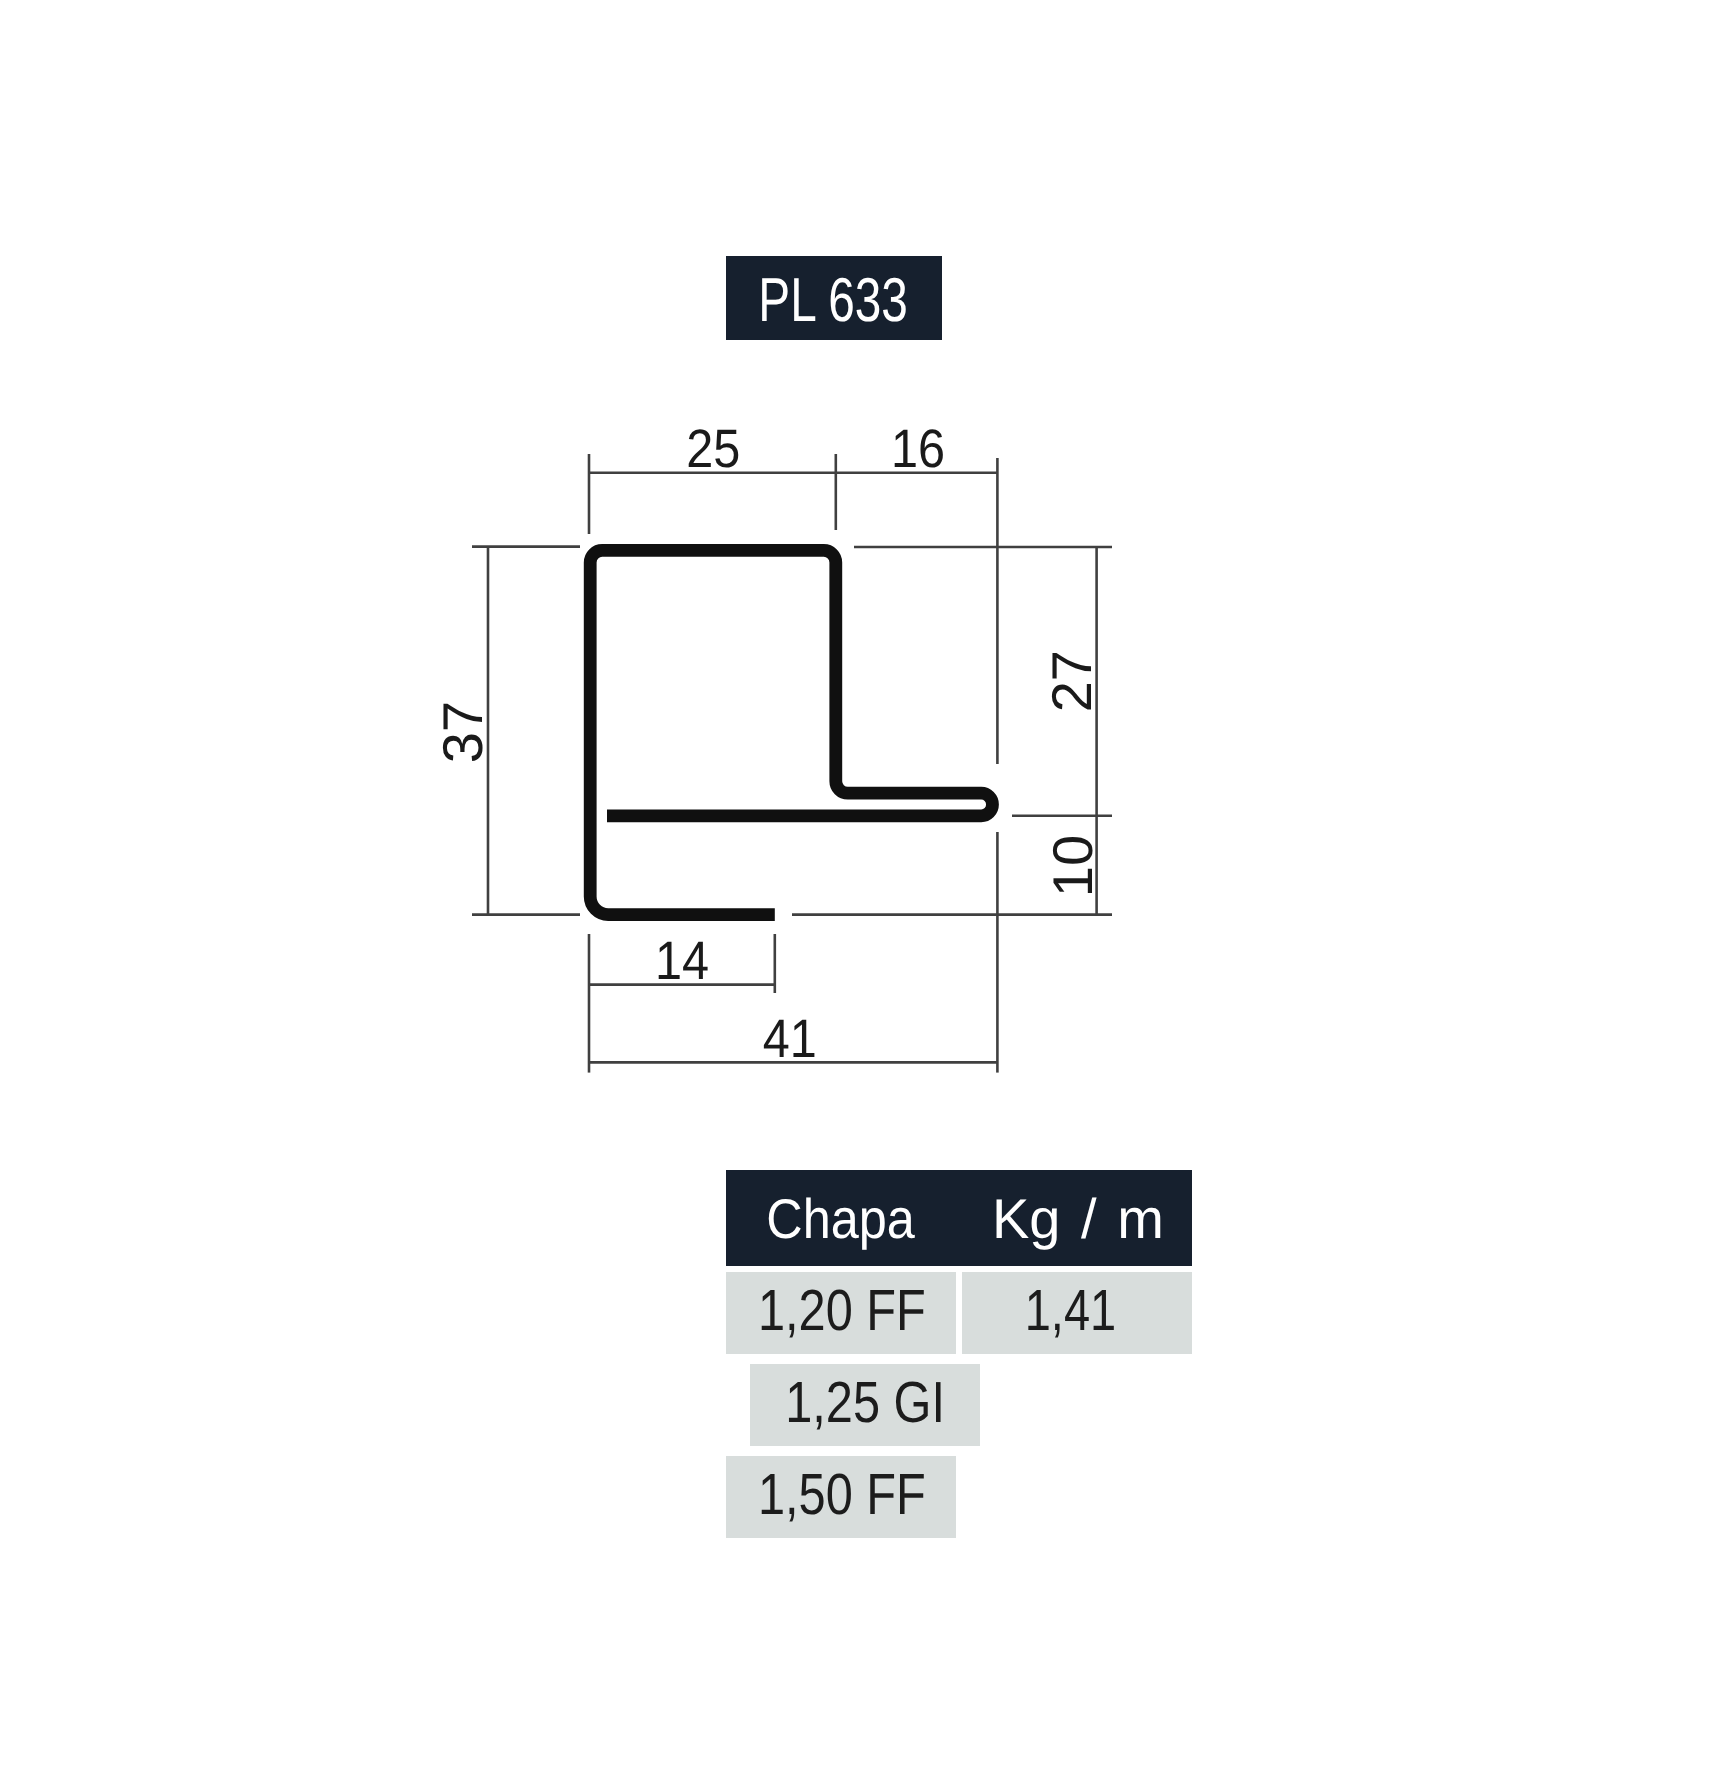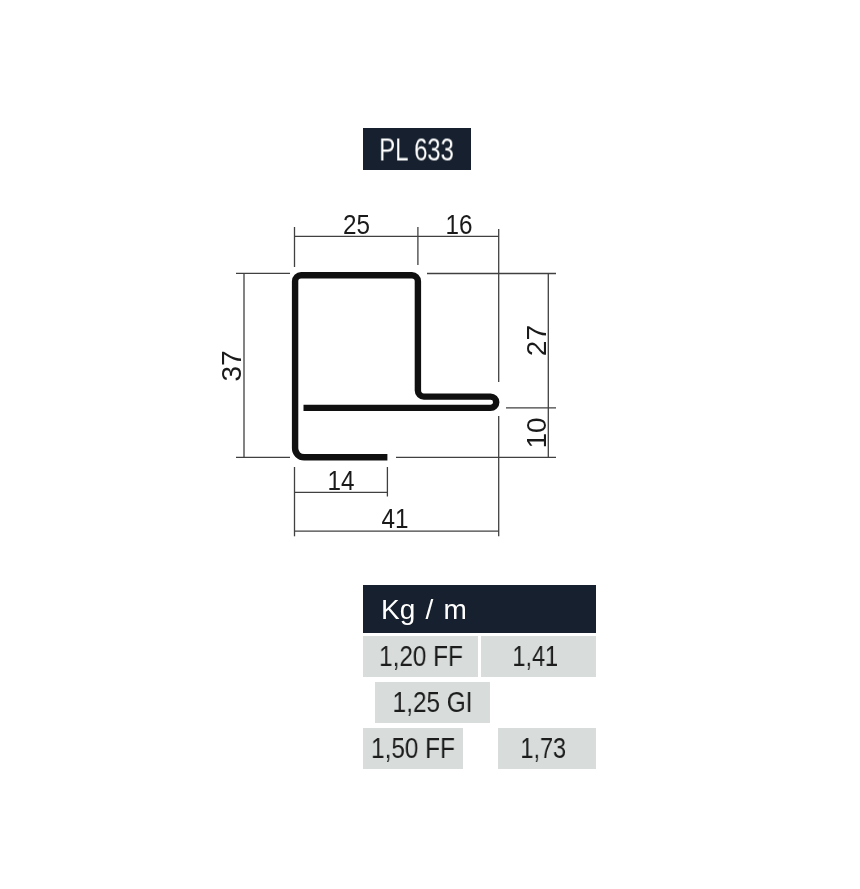--- a/index.html
+++ b/index.html
@@ -71,20 +71,23 @@
     <text transform="translate(341,489.5) scale(0.90,1)">14</text>
 
     <text transform="translate(394.9,528.3) scale(0.90,1)">41</text>
   </g>
 </svg>
 
 <div class="abs" style="left:363.4px;top:584.7px;width:233px;">
 
   <div style="display:flex;height:48px;background:#16202e;color:#fff;font-size:28px;">
 
+    <div class="cell" style="width:114.5px;padding-top:2px;">
+        <span style="transform:scaleX(0.90);">Chapa</span>
+      </div>
     <div style="width:3px;"></div>
 
     <div class="cell" style="width:115.5px;padding-top:2px;">
         <span style="word-spacing:2.5px;">Kg / m</span>
       </div>
   </div>
   <div style="height:3px;"></div>
 
   <div style="display:flex;height:41px;font-size:29px;color:#1c1c1c;">
     <div class="cell" style="width:114.5px;background:#d8dddc;">
@@ -103,17 +106,14 @@
       </div>
     <div style="width:3px;"></div>
   </div>
   <div style="height:5px;"></div>
 
   <div style="display:flex;height:41px;font-size:29px;color:#1c1c1c;gap:16px;">
     <div class="cell" style="width:114.5px;background:#d8dddc;">
         <span style="transform:scaleX(0.84);white-space:nowrap;">1,50 FF</span>
       </div>
     <div style="width:3px;"></div>
-    <div class="cell" style="width:115.5px;background:#d8dddc;">
-        <span style="transform:scaleX(0.81);white-space:nowrap;margin-right:7px;">1,73</span>
-      </div>
   </div>
 </div>
 
 </body></html>

